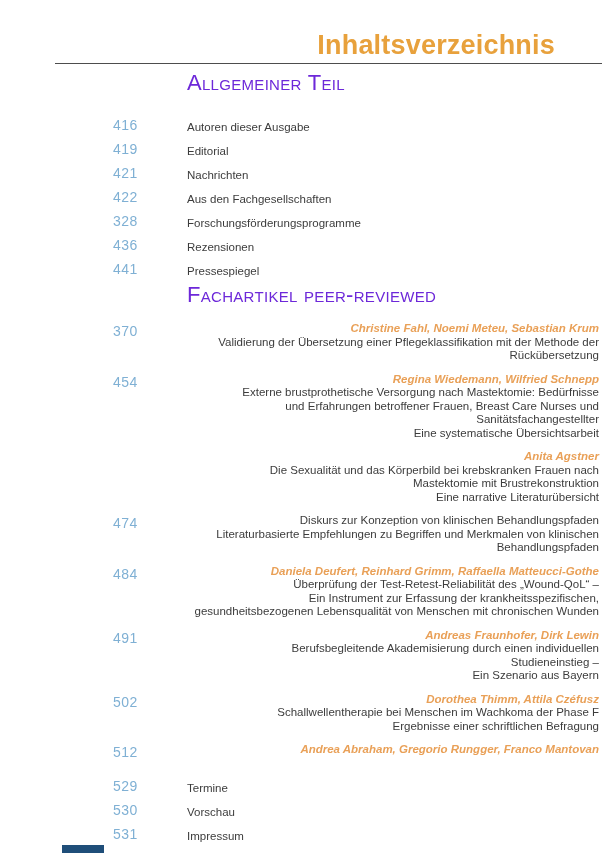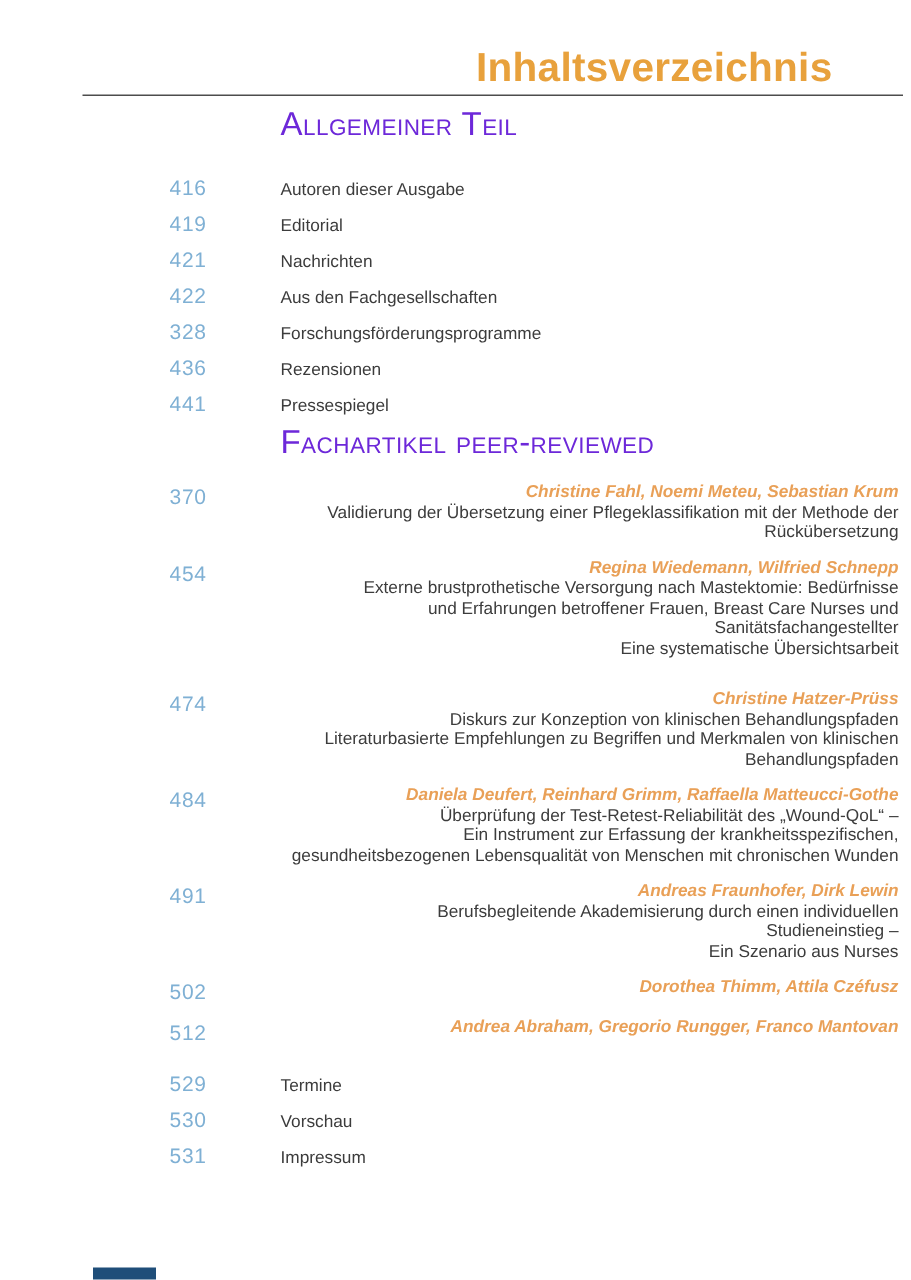--- a/index.html
+++ b/index.html
@@ -107,52 +107,59 @@
       <span class="num">454</span>
       <div class="article-body">
         <div class="authors">Regina Wiedemann, Wilfried Schnepp</div>
         <div class="entry-text">Externe brustprothetische Versorgung nach Mastektomie: Bedürfnisse
 und Erfahrungen betroffener Frauen, Breast Care Nurses und
 Sanitätsfachangestellter
 Eine systematische Übersichtsarbeit</div>
       </div>
     </div>
     <div class="article">
+      <div class="article-body">
+        <div class="authors">Anita Agstner</div>
+        <div class="entry-text">Die Sexualität und das Körperbild bei krebskranken Frauen nach
+Mastektomie mit Brustrekonstruktion
+Eine narrative Literaturübersicht</div>
+      </div>
     </div>
     <div class="article">
       <span class="num">474</span>
       <div class="article-body">
-        <div class="authors">Christine Hatzer-Prüss</div>
         <div class="entry-text">Diskurs zur Konzeption von klinischen Behandlungspfaden
 Literaturbasierte Empfehlungen zu Begriffen und Merkmalen von klinischen
 Behandlungspfaden</div>
       </div>
     </div>
     <div class="article">
       <span class="num">484</span>
       <div class="article-body">
         <div class="authors">Daniela Deufert, Reinhard Grimm, Raffaella Matteucci-Gothe</div>
         <div class="entry-text">Überprüfung der Test-Retest-Reliabilität des „Wound-QoL“ –
 Ein Instrument zur Erfassung der krankheitsspezifischen,
 gesundheitsbezogenen Lebensqualität von Menschen mit chronischen Wunden</div>
       </div>
     </div>
     <div class="article">
       <span class="num">491</span>
       <div class="article-body">
         <div class="authors">Andreas Fraunhofer, Dirk Lewin</div>
         <div class="entry-text">Berufsbegleitende Akademisierung durch einen individuellen
 Studieneinstieg –
-Ein Szenario aus Nurses</div>
+Ein Szenario aus Bayern</div>
       </div>
     </div>
     <div class="article">
       <span class="num">502</span>
       <div class="article-body">
         <div class="authors">Dorothea Thimm, Attila Czéfusz</div>
+        <div class="entry-text">Schallwellentherapie bei Menschen im Wachkoma der Phase F
+Ergebnisse einer schriftlichen Befragung</div>
       </div>
     </div>
     <div class="article">
       <span class="num">512</span>
       <div class="article-body">
         <div class="authors">Andrea Abraham, Gregorio Rungger, Franco Mantovan</div>
       </div>
     </div>
 
     <div class="row" style="margin-top:8px;">

